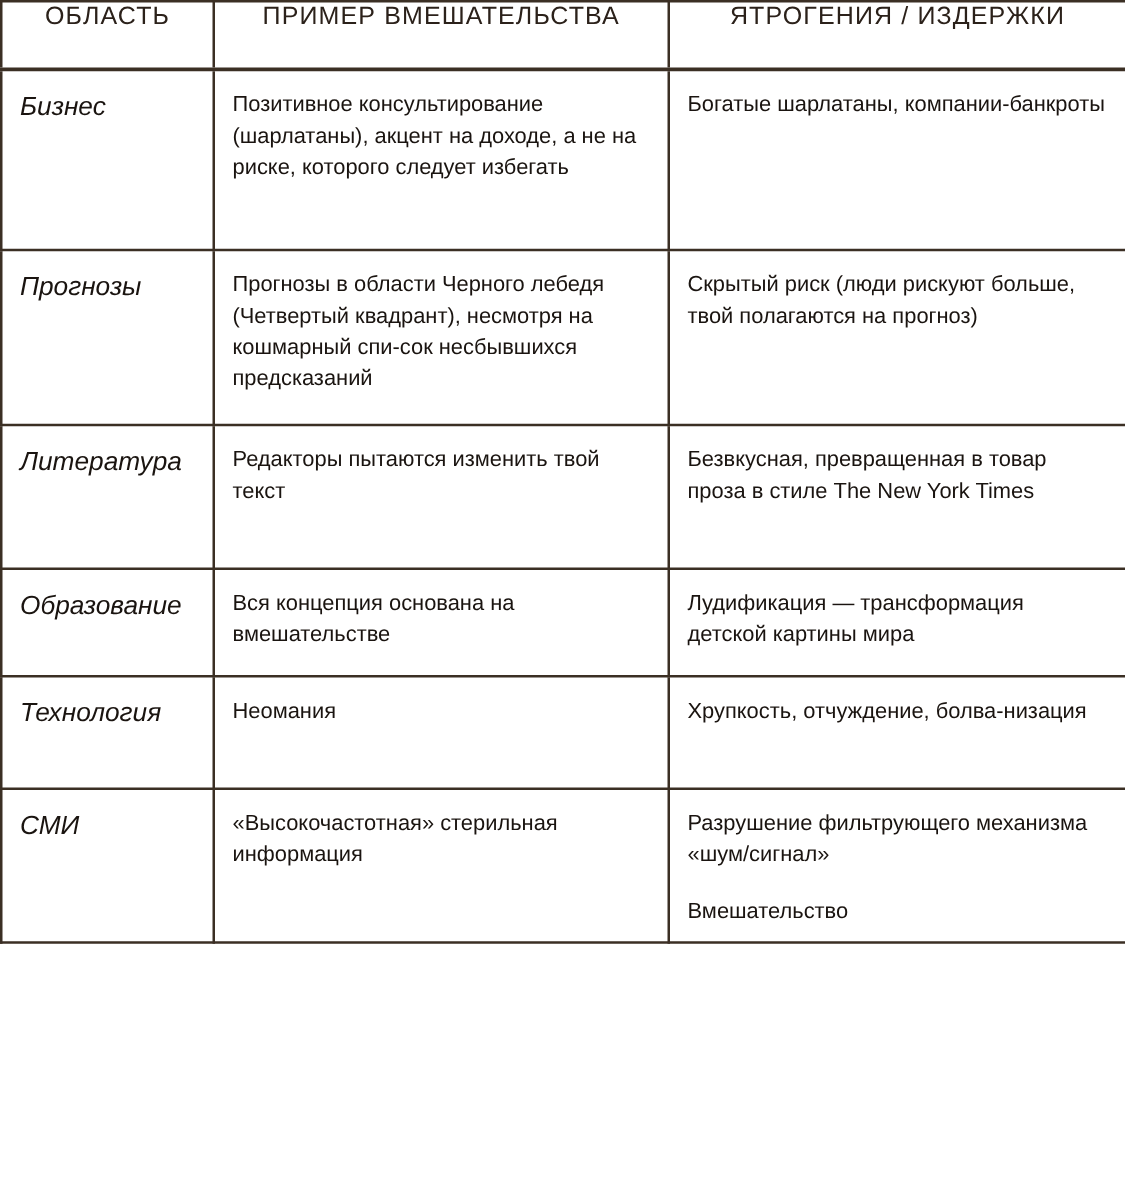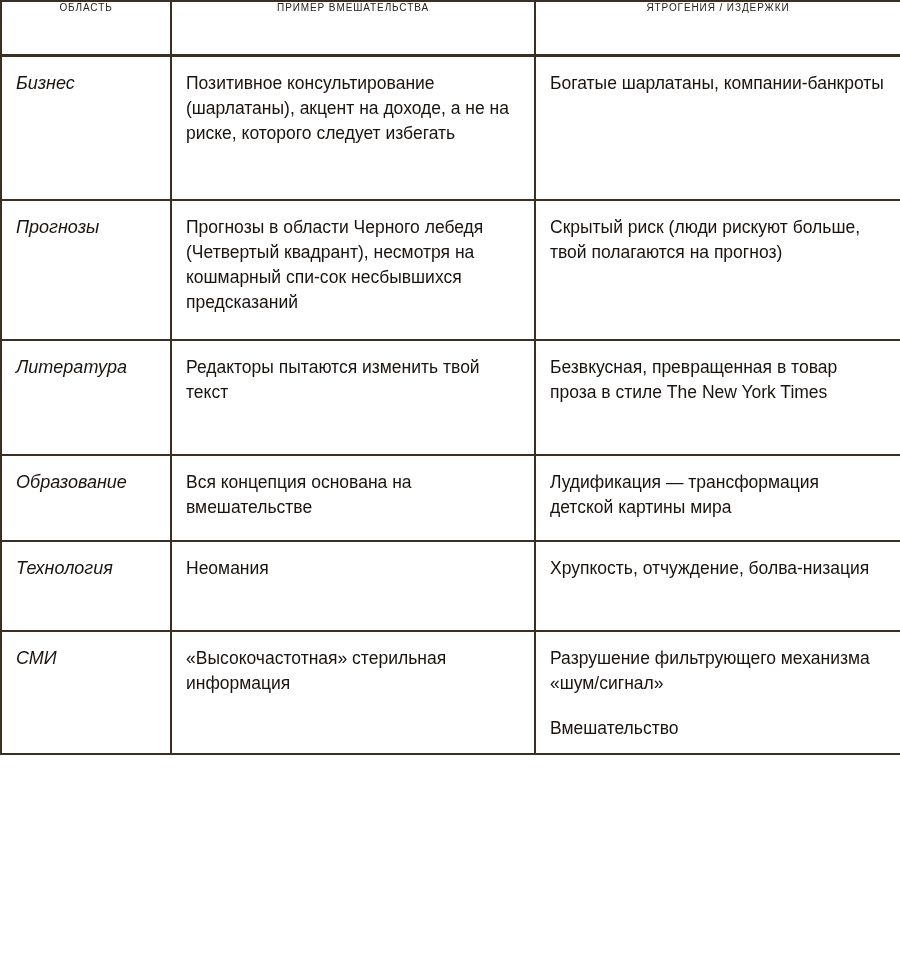--- a/index.html
+++ b/index.html
@@ -52,39 +52,39 @@
   }
 
   
   .header-row th {
     text-align: center;
     vertical-align: middle;
     height: 52px;
   }
   .hdr-label {
     display: block;
-    font-size: 10px;
+    font-size: 20px;
     letter-spacing: 0.9px;
     font-weight: 400;
     color: #2b211a;
     font-family: "Liberation Sans", "DejaVu Sans", sans-serif;
     padding: 0 6px;
     white-space: nowrap;
   }
 
   
   .cell-inner {
     padding: 14px 14px 12px 14px;
     font-size: 17.5px;
     line-height: 1.42;
     color: #1a1410;
   }
   .cell-area .cell-inner {
     font-style: italic;
-    font-size: 18px;
+    font-size: 21px;
     padding-right: 6px;
     white-space: nowrap;
   }
   .cell-inner p {
     margin: 0;
   }
   .cell-inner p + p {
     margin-top: 20px;
   }
 

